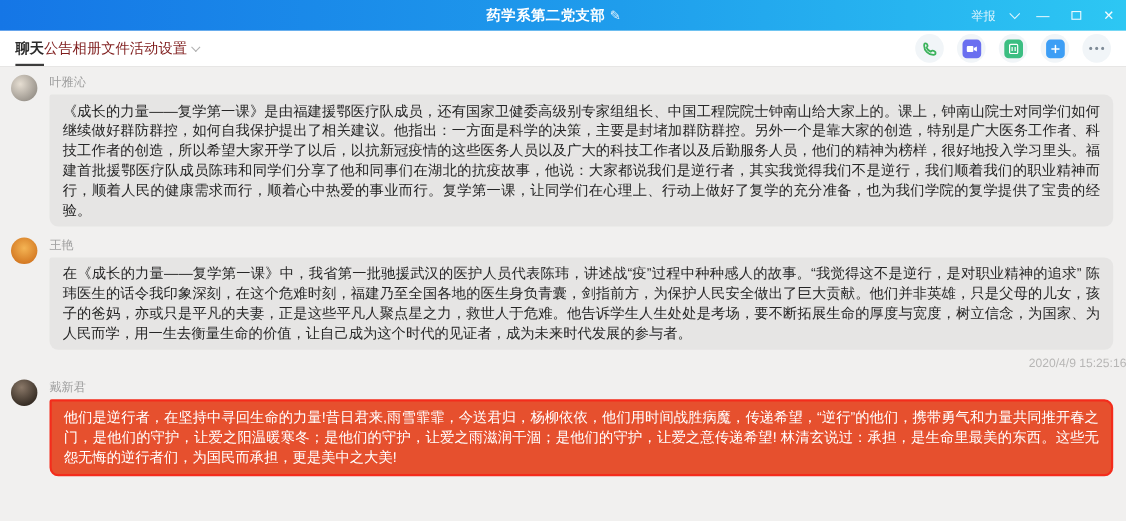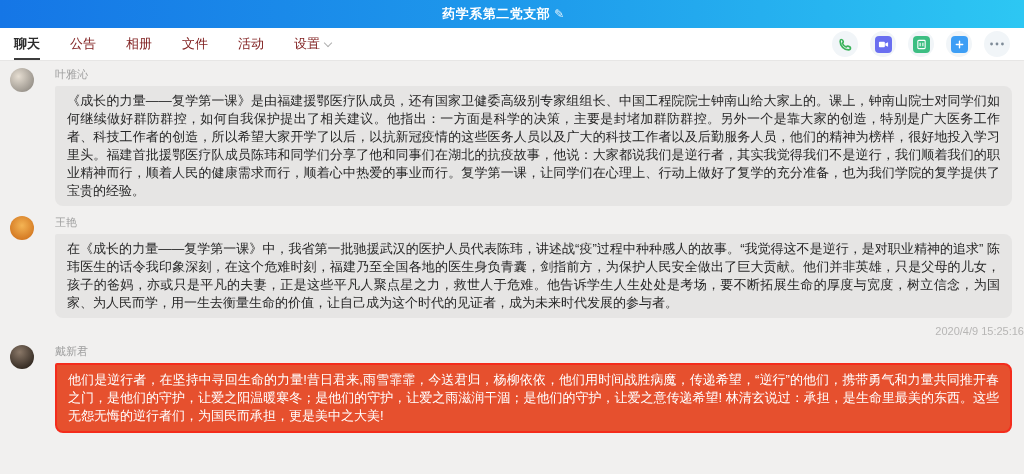--- a/index.html
+++ b/index.html
@@ -28,40 +28,40 @@
     transform:rotate(45deg); margin-top:-3px; display:inline-block;
   }
   .win-btn { width:16px; text-align:center; font-size:12px; opacity:.95; cursor:pointer; line-height:28px; }
   .max-box { width:9px; height:8px; border:1.2px solid rgba(255,255,255,.95); display:inline-block; margin-top:9px; }
 
   
   .tabbar {
     height:33px; background:#fff; border-bottom:1px solid #e7e6e5;
     display:flex; align-items:center; padding:0 14px; position:relative;
   }
-  .tabs { display:flex; gap:30px; align-items:center; height:100%; }
+  .tabs { display:flex; align-items:center; height:100%; }
   .tab { font-size:13px; color:#7f1d1d; height:100%; display:flex; align-items:center; position:relative; cursor:pointer; }
   .tab.active { color:#2b2b2b; font-weight:bold; }
   .tab.active::after {
     content:""; position:absolute; left:0; right:0; bottom:0; height:2px; background:#3c3c3c;
   }
   .tab .chev-g {
     width:6px; height:6px; border-right:1.5px solid #b0b0b0; border-bottom:1.5px solid #b0b0b0;
     transform:rotate(45deg); margin:-2px 0 0 5px; display:inline-block;
   }
   .tab-actions { margin-left:auto; display:flex; align-items:center; gap:12px; }
   .act {
     width:26px; height:26px; border-radius:50%; background:#f1f5f8;
     display:flex; align-items:center; justify-content:center; cursor:pointer;
   }
   .mini { width:17px; height:17px; border-radius:4px; display:flex; align-items:center; justify-content:center; }
 
   
   .chat { height:413px; overflow:hidden; padding-top:2px; }
-  .msg { display:flex; gap:21px; padding:3px 12px 5px 10px; }
+  .msg { display:flex; gap:11px; padding:3px 12px 5px 10px; }
   .avatar {
     width:24px; height:24px; border-radius:50%; flex:0 0 24px; margin-top:2px;
   }
   .av-photo1 { background:radial-gradient(circle at 35% 35%, #e6ded2, #9a948c 75%); }
   .av-cartoon-orange { background:radial-gradient(circle at 50% 40%, #f4b454, #d2751f 80%); }
   .av-photo2 { background:radial-gradient(circle at 40% 30%, #8a7868, #30271f 80%); }
   .msg-body { flex:1; min-width:0; }
   .name { font-size:11px; color:#9e9e9e; margin:1px 0 4px; }
   .bubble {
     background:#e6e5e4; border-radius:2px 8px 8px 8px; padding:6px 12px;
@@ -74,20 +74,27 @@
   .timestamp { text-align:right; font-size:11px; color:#b7b6b5; padding:2px 0 3px; }
 
   svg { display:block; }
 </style>
 </head>
 <body>
 
 <div class="titlebar">
   <div class="title-center">
     <span>药学系第二党支部</span><span class="edit-glyph">✎</span>
+  </div>
+  <div class="titlebar-right">
+    <span class="report">举报</span>
+    <span class="chev"></span>
+    <span class="win-btn">—</span>
+    <span class="win-btn"><span class="max-box"></span></span>
+    <span class="win-btn">✕</span>
   </div>
 </div>
 
 <div class="tabbar">
   <div class="tabs">
     <div class="tab active">
         <span>聊天</span>
       </div>
     <div class="tab">
         <span>公告</span>

